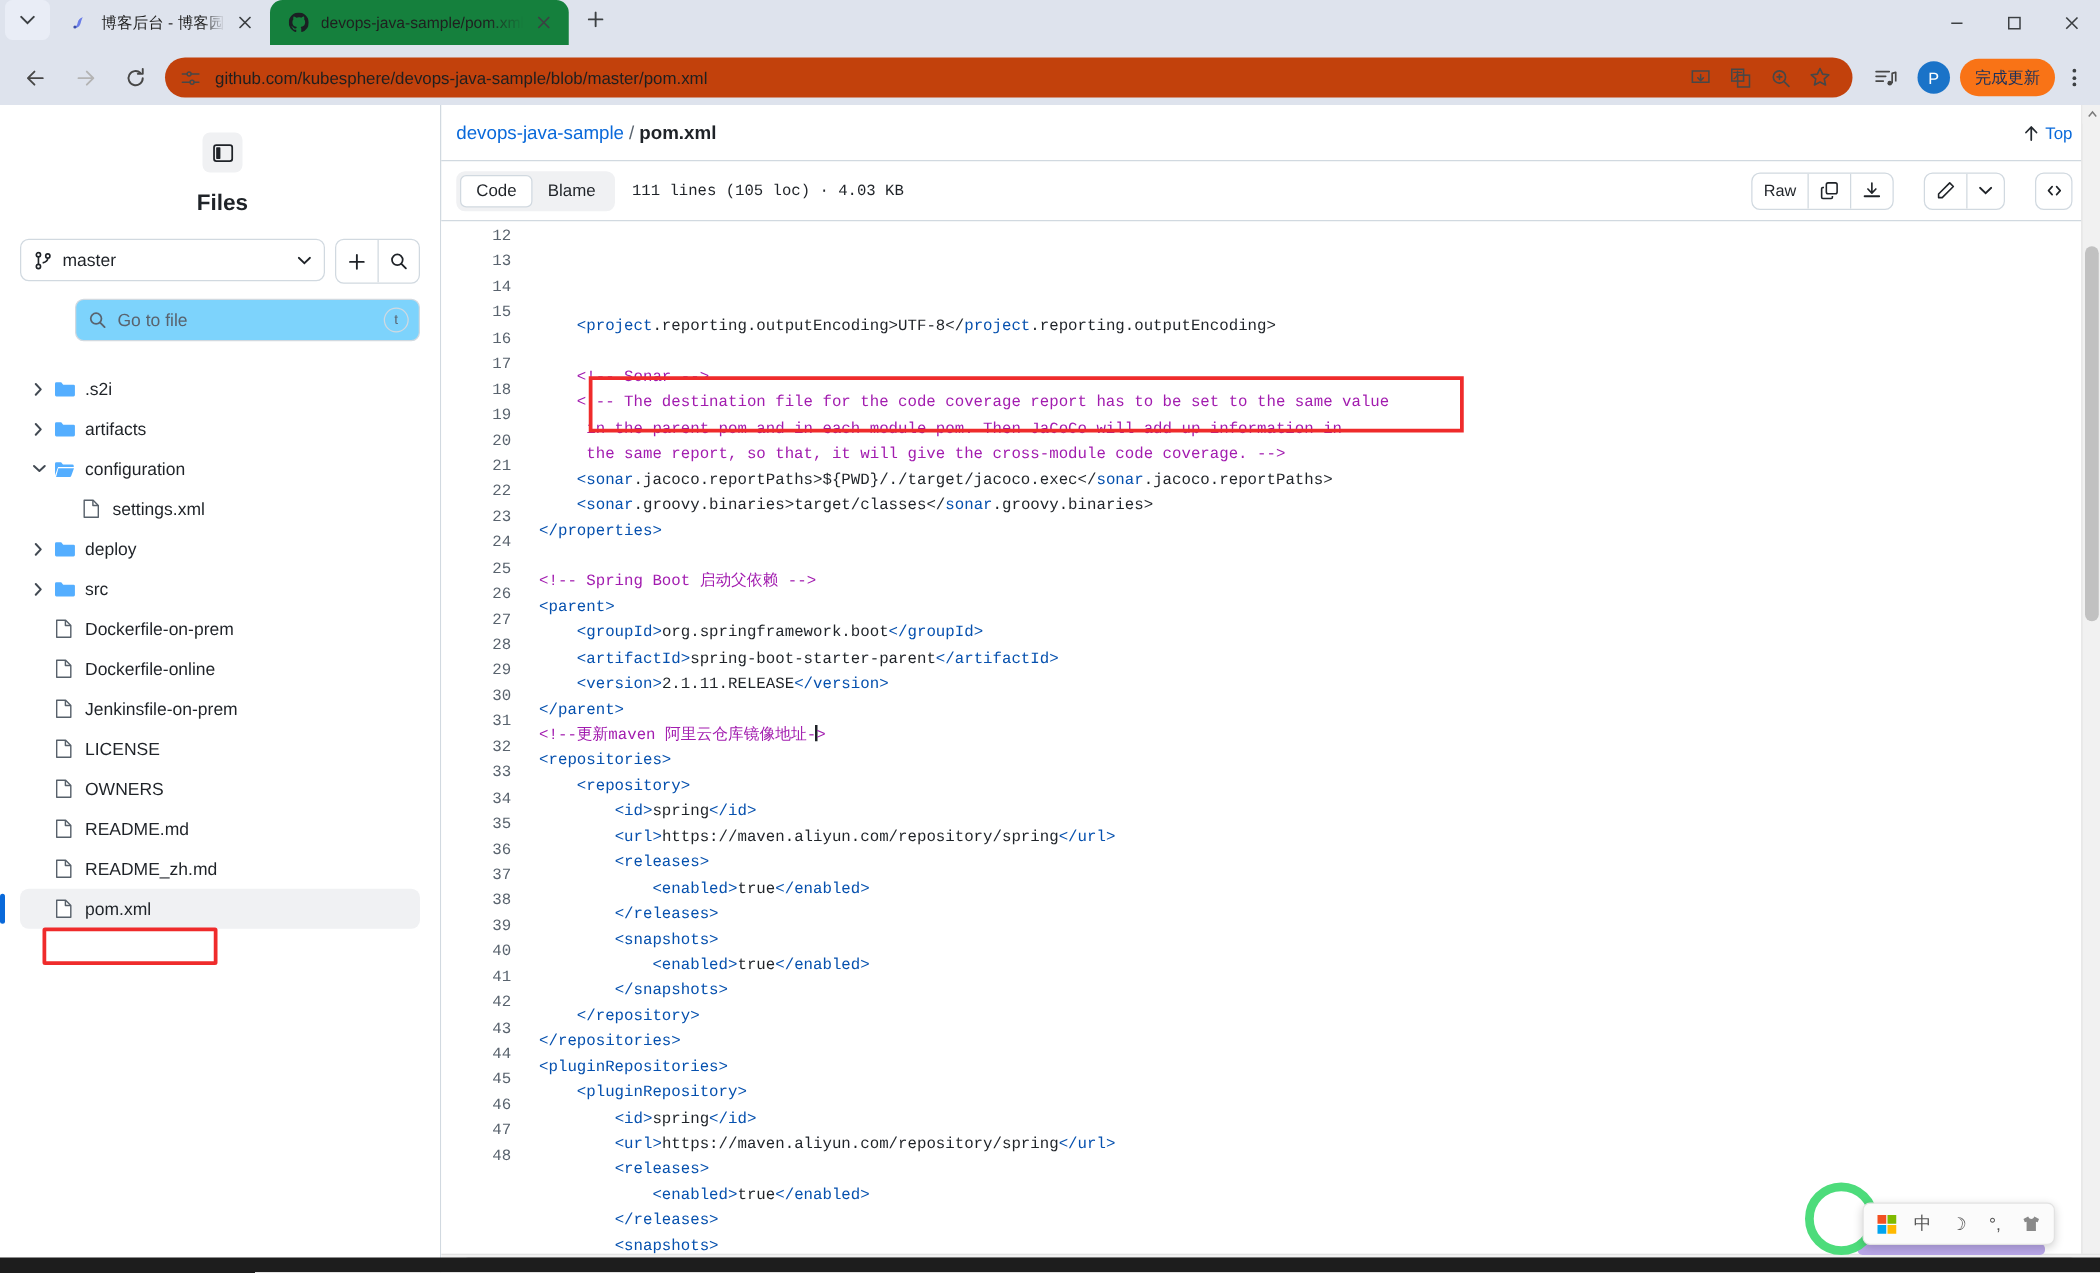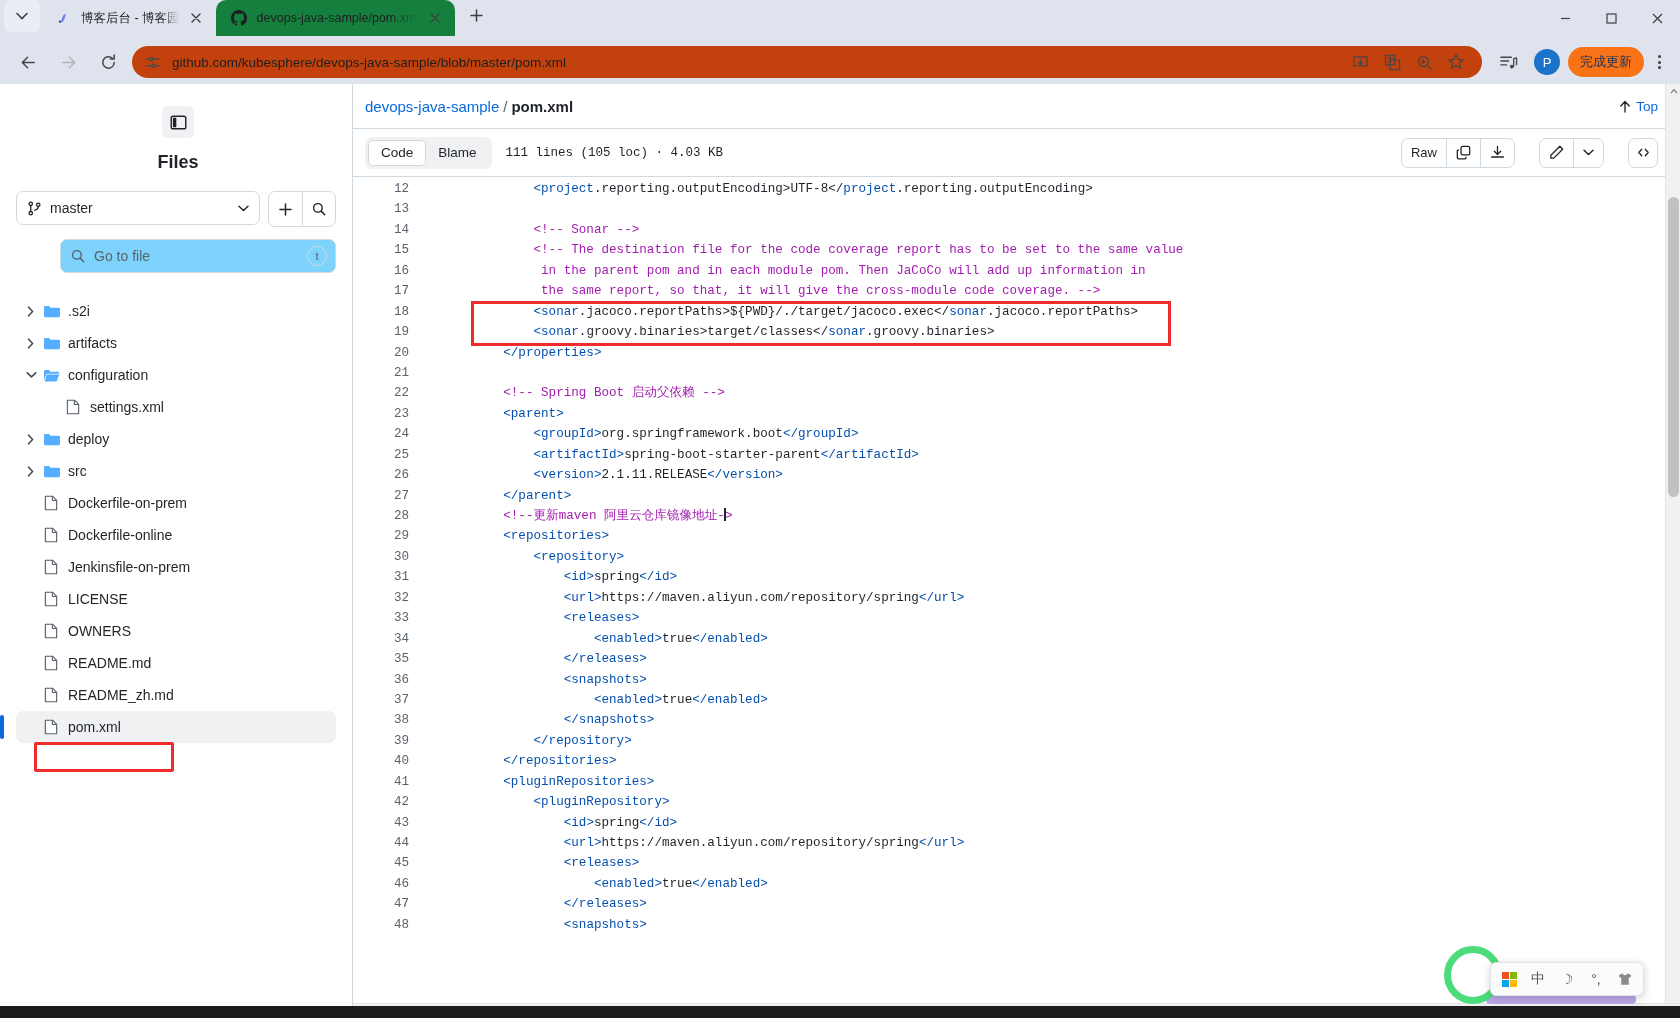--- a/index.html
+++ b/index.html
@@ -378,21 +378,21 @@
     overflow: hidden;
     background: #fff;
   }
   .code-table {
     font-family: "Liberation Mono", monospace;
     font-size: 12.6px;
     line-height: 20.45px;
     padding-top: 2px;
     white-space: pre;
   }
-  .code-line { display: flex; height: 20.45px; }
+  .code-line { display: flex; height: 20.45px; flex-direction: column; }
   .ln {
     width: 72px;
     flex: 0 0 72px;
     text-align: right;
     padding-right: 16px;
     color: #59636e;
     user-select: none;
   }
   .lc { color: #1f2328; padding-left: 48px; }
   .t-tag { color: #0550ae; }

